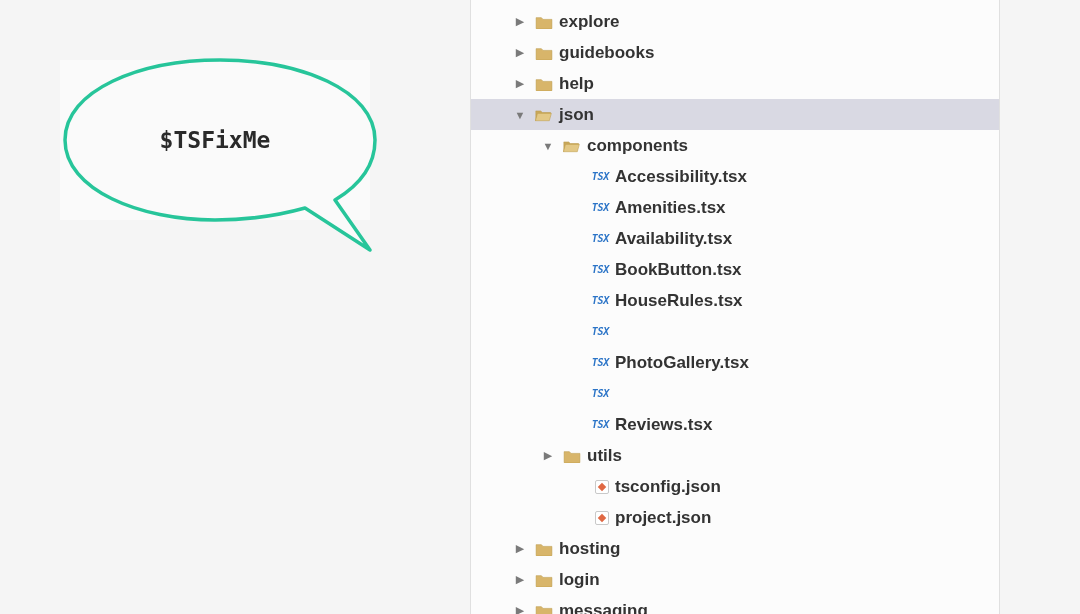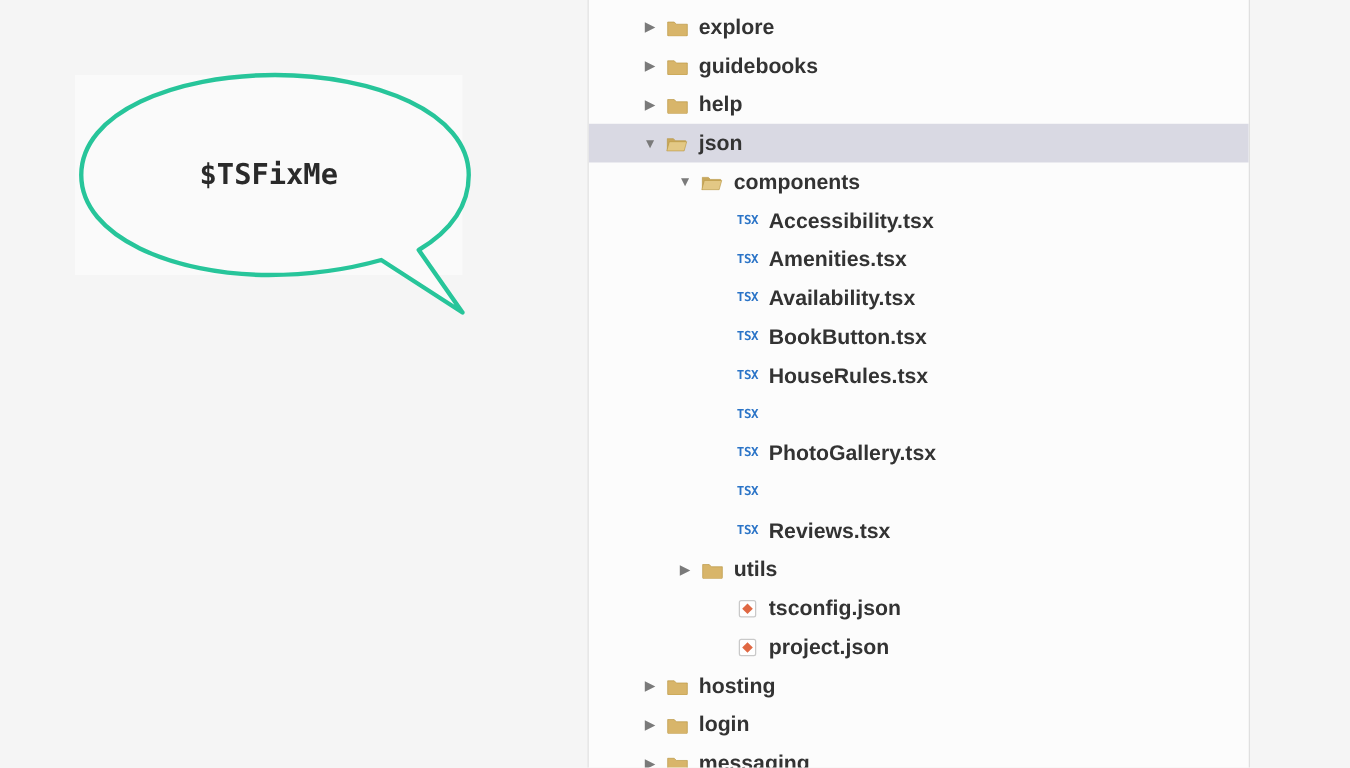--- a/index.html
+++ b/index.html
@@ -76,22 +76,23 @@
       justify-content: center;
       align-items: center;
       color: #7a7a7a;
       font-size: 11px;
       user-select: none;
     }
     .arrow.blank { visibility: hidden; }
     .icon {
       width: 22px;
       display: inline-flex;
-      justify-content: center;
-      align-items: center;
+      justify-content: flex-end;
+      align-items: center;
+      font-style: italic;
     }
     .folder-icon svg { width: 18px; height: 14px; }
     .file-tsx {
       font-family: ui-monospace, Menlo, monospace;
       font-size: 10px;
       font-weight: 700;
       color: #2b74c7;
       letter-spacing: -0.3px;
     }
     .file-json {

